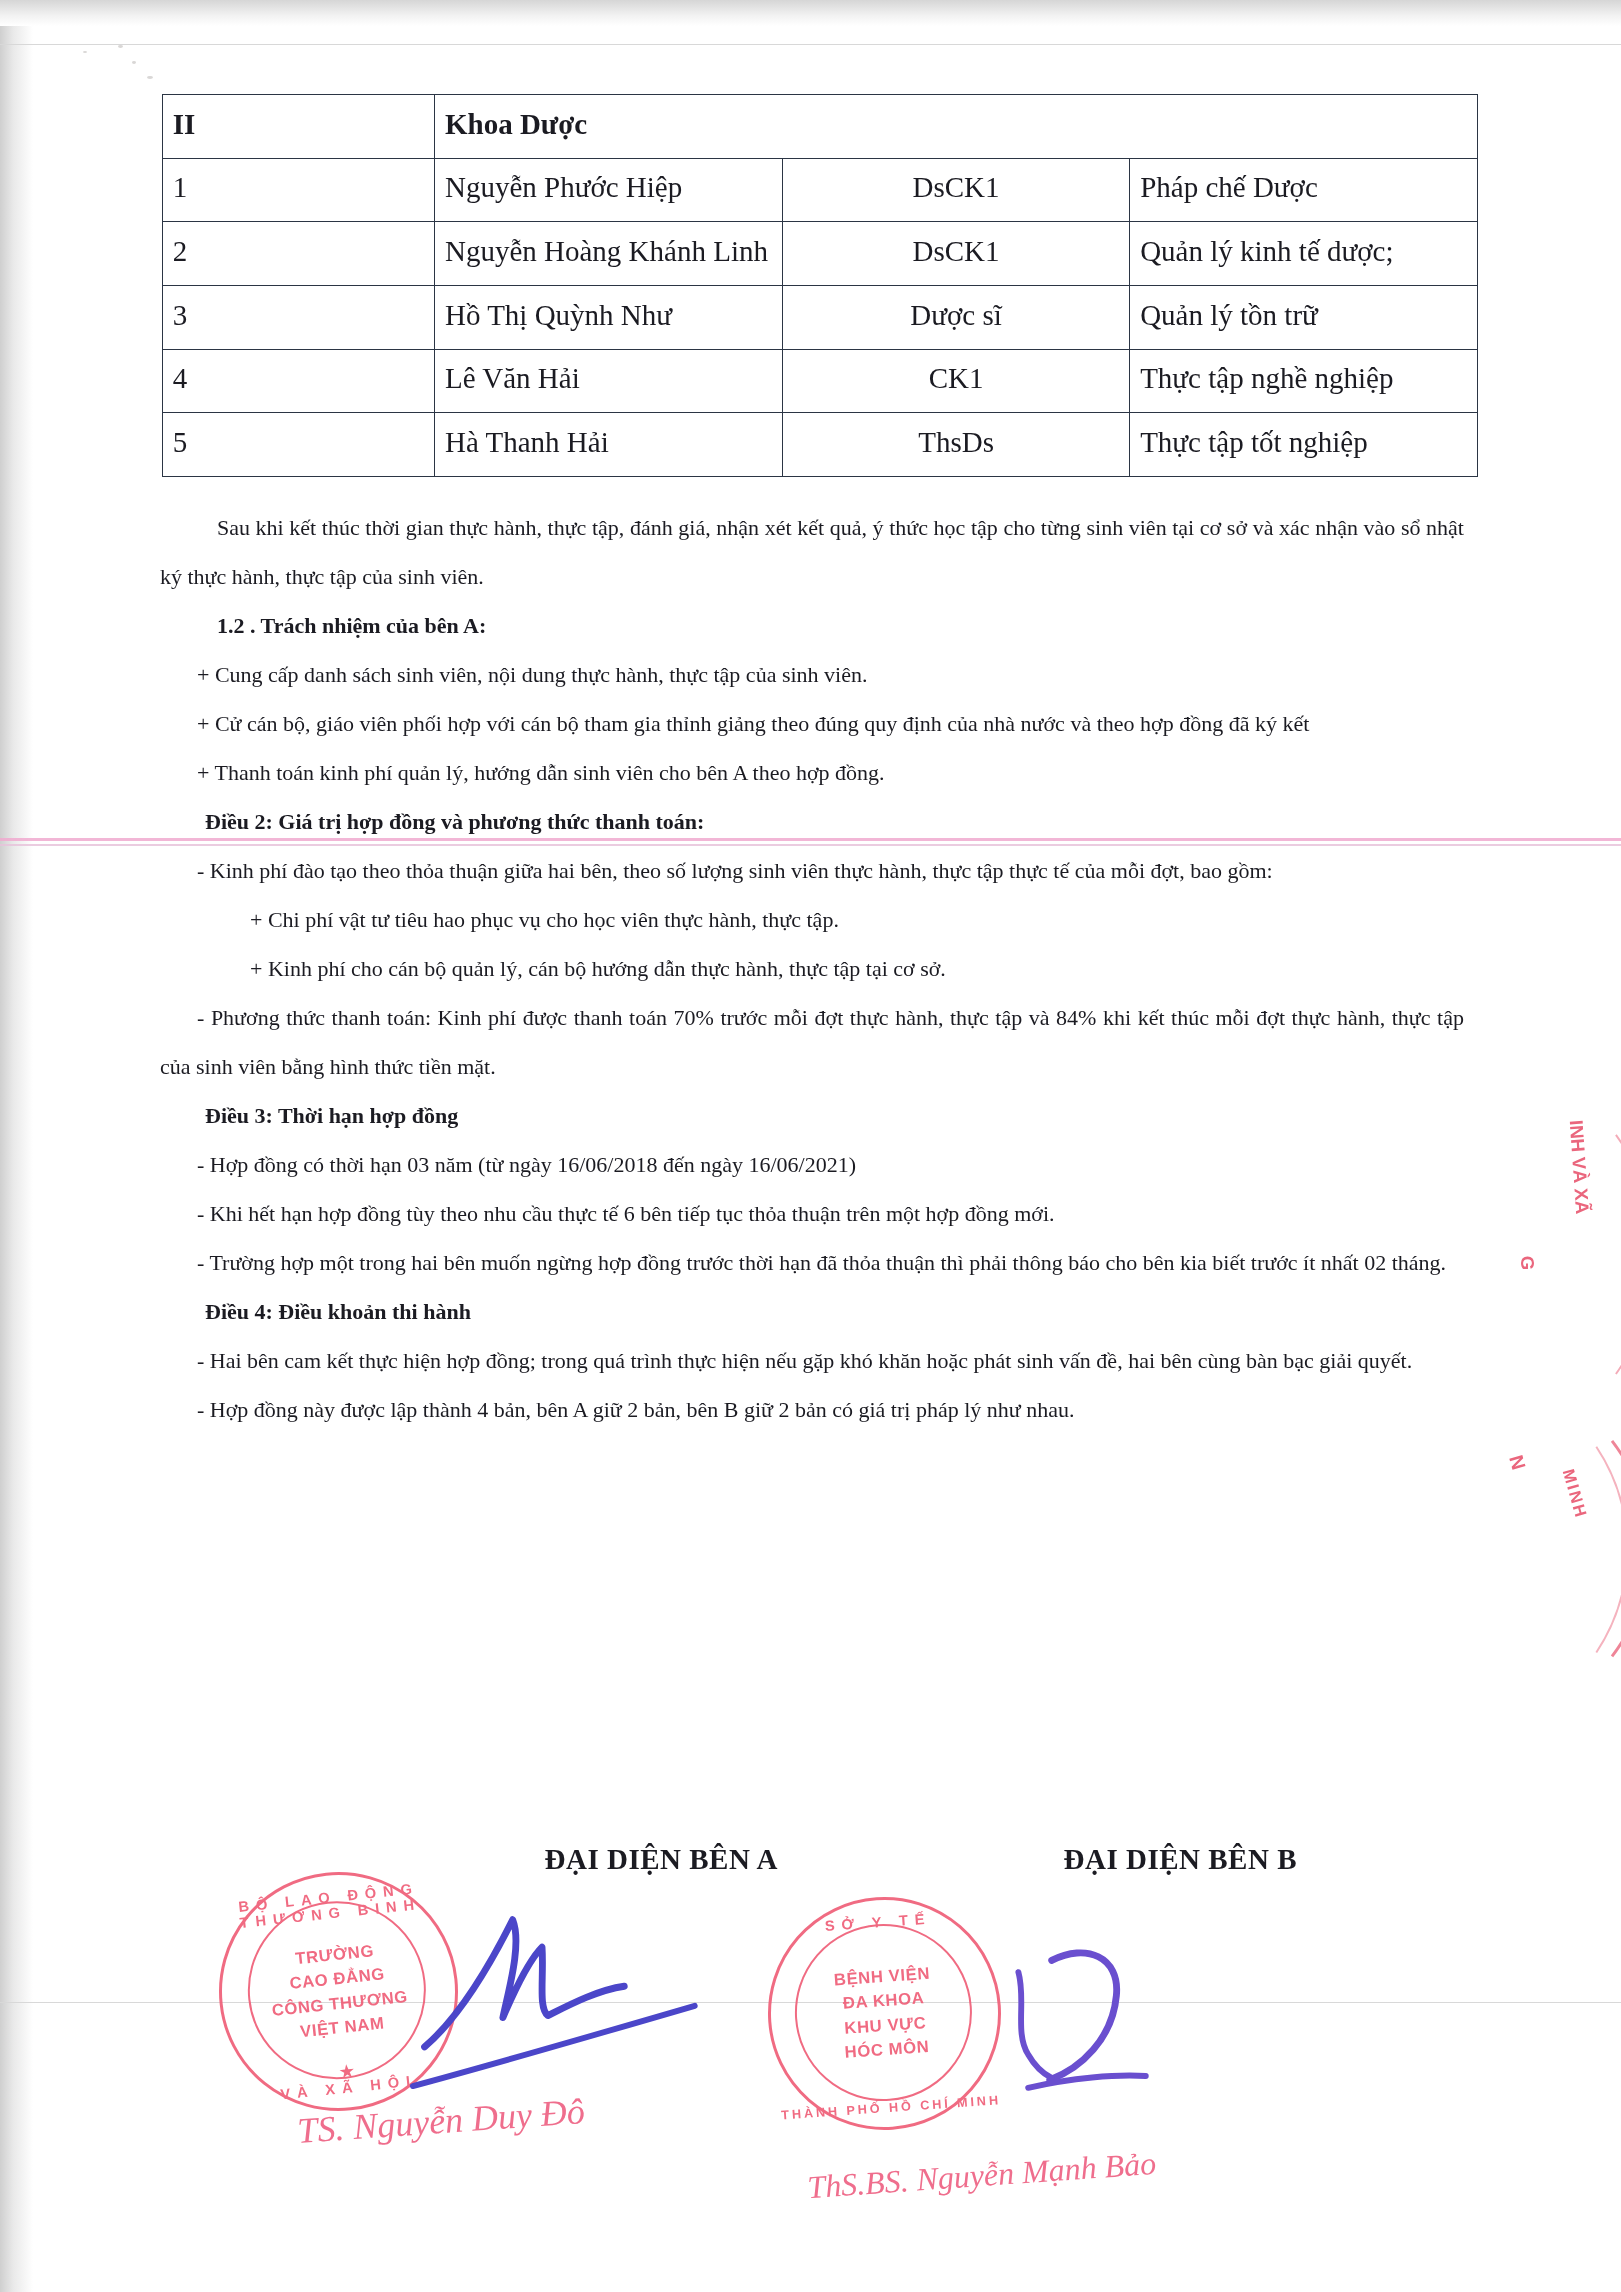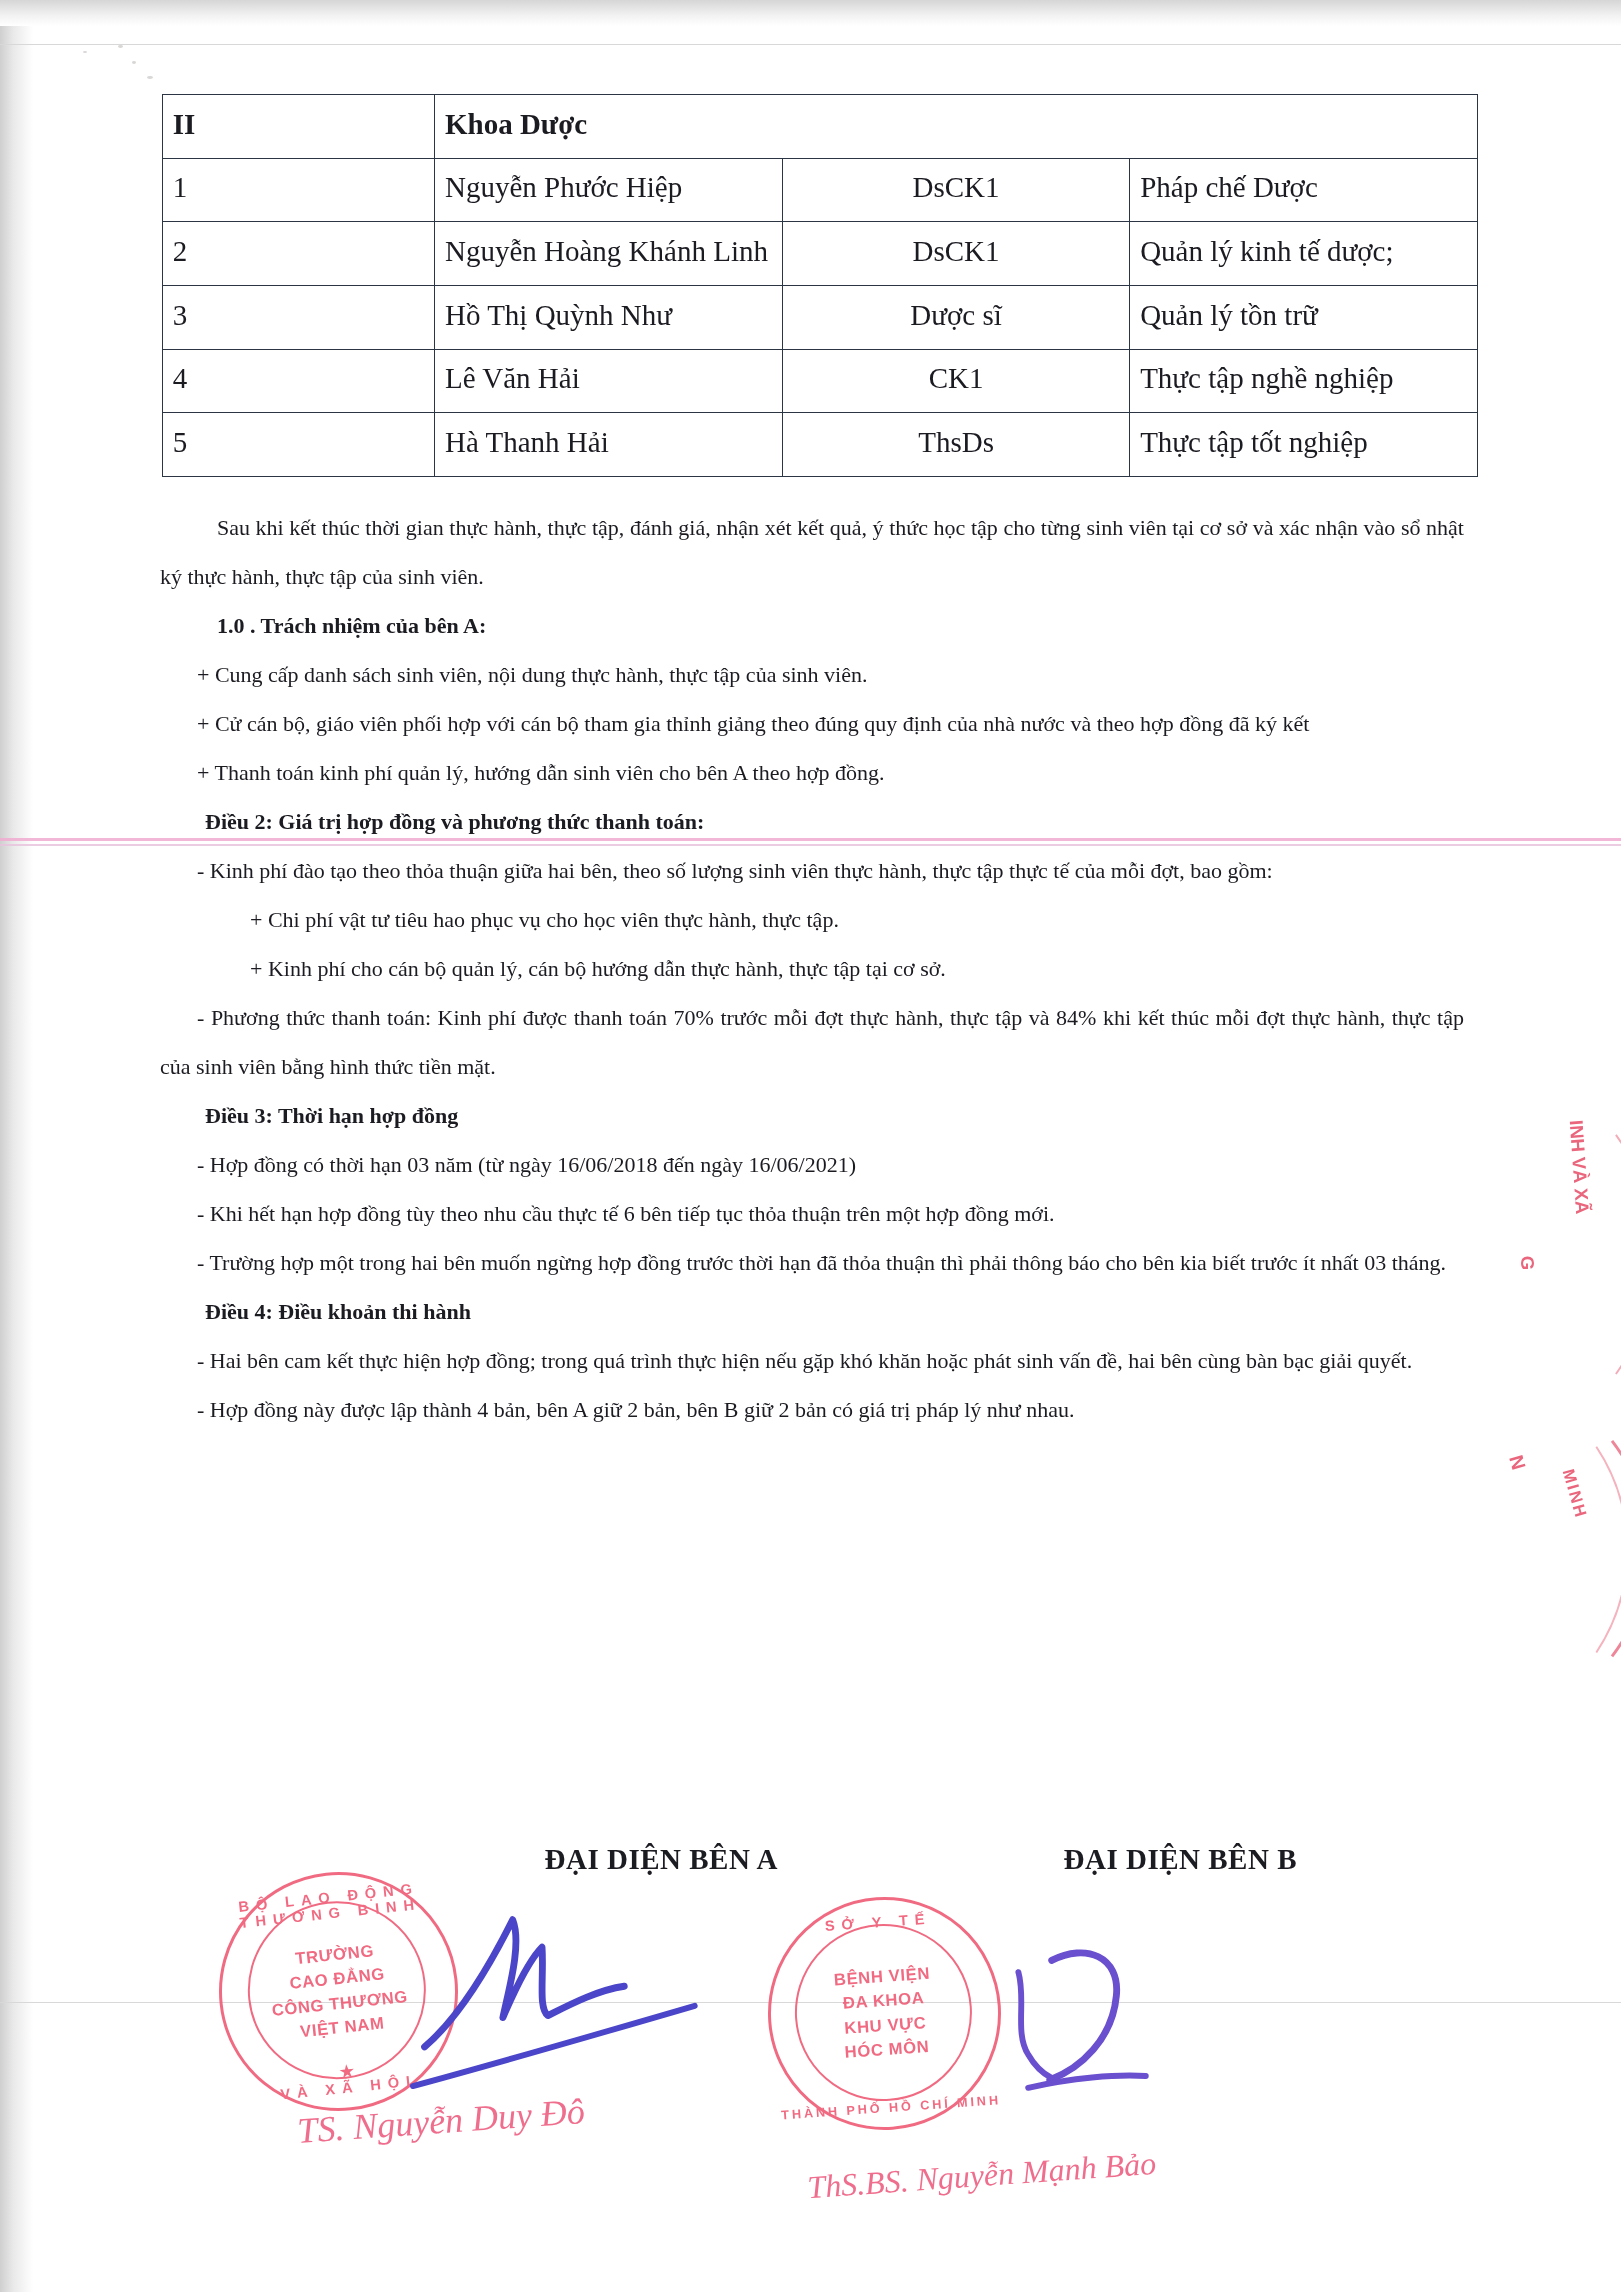--- a/index.html
+++ b/index.html
@@ -282,35 +282,35 @@
           <td class="c-no">5</td>
           <td class="c-name">Hà Thanh Hải</td>
           <td class="c-title">ThsDs</td>
           <td class="c-duty">Thực tập tốt nghiệp</td>
         </tr>
       </tbody>
     </table>
 
     <div class="body-block">
       <p class="indent">Sau khi kết thúc thời gian thực hành, thực tập, đánh giá, nhận xét kết quả, ý thức học tập cho từng sinh viên tại cơ sở và xác nhận vào sổ nhật ký thực hành, thực tập của sinh viên.</p>
-      <p class="heading-sub">1.0 . Trách nhiệm của bên A:</p>
+      <p class="heading-sub">1.2 . Trách nhiệm của bên A:</p>
       <p class="indent2 flat">+ Cung cấp danh sách sinh viên, nội dung thực hành, thực tập của sinh viên.</p>
       <p class="indent2">+ Cử cán bộ, giáo viên phối hợp với cán bộ tham gia thỉnh giảng theo đúng quy định của nhà nước và theo hợp đồng đã ký kết</p>
       <p class="indent2 flat">+ Thanh toán kinh phí quản lý, hướng dẫn sinh viên cho bên A theo hợp đồng.</p>
 
       <p class="heading">Điều 2: Giá trị hợp đồng và phương thức thanh toán:</p>
       <p class="indent2">- Kinh phí đào tạo theo thỏa thuận giữa hai bên, theo số lượng sinh viên thực hành, thực tập thực tế của mỗi đợt, bao gồm:</p>
       <p class="indent3 flat">+ Chi phí vật tư tiêu hao phục vụ cho học viên thực hành, thực tập.</p>
       <p class="indent3 flat">+ Kinh phí cho cán bộ quản lý, cán bộ hướng dẫn thực hành, thực tập tại cơ sở.</p>
       <p class="indent2">- Phương thức thanh toán: Kinh phí được thanh toán 70% trước mỗi đợt thực hành, thực tập và 84% khi kết thúc mỗi đợt thực hành, thực tập của sinh viên bằng hình thức tiền mặt.</p>
 
       <p class="heading">Điều 3: Thời hạn hợp đồng</p>
       <p class="indent2 flat">- Hợp đồng có thời hạn 03 năm (từ ngày 16/06/2018 đến ngày 16/06/2021)</p>
       <p class="indent2">- Khi hết hạn hợp đồng tùy theo nhu cầu thực tế 6 bên tiếp tục thỏa thuận trên một hợp đồng mới.</p>
-      <p class="indent2">- Trường hợp một trong hai bên muốn ngừng hợp đồng trước thời hạn đã thỏa thuận thì phải thông báo cho bên kia biết trước ít nhất 03 tháng.</p>
+      <p class="indent2">- Trường hợp một trong hai bên muốn ngừng hợp đồng trước thời hạn đã thỏa thuận thì phải thông báo cho bên kia biết trước ít nhất 02 tháng.</p>
 
       <p class="heading">Điều 4: Điều khoản thi hành</p>
       <p class="indent2">- Hai bên cam kết thực hiện hợp đồng; trong quá trình thực hiện nếu gặp khó khăn hoặc phát sinh vấn đề, hai bên cùng bàn bạc giải quyết.</p>
       <p class="indent2">- Hợp đồng này được lập thành 4 bản, bên A giữ 2 bản, bên B giữ 2 bản có giá trị pháp lý như nhau.</p>
     </div>
   </div>
 
   <div class="margin-stamp">
     <svg width="196" height="392" viewBox="0 0 200 400">
       <path d="M 120 10 A 200 200 0 0 1 120 250" fill="none" stroke="#e8566f" stroke-width="3" opacity=".8"></path>

